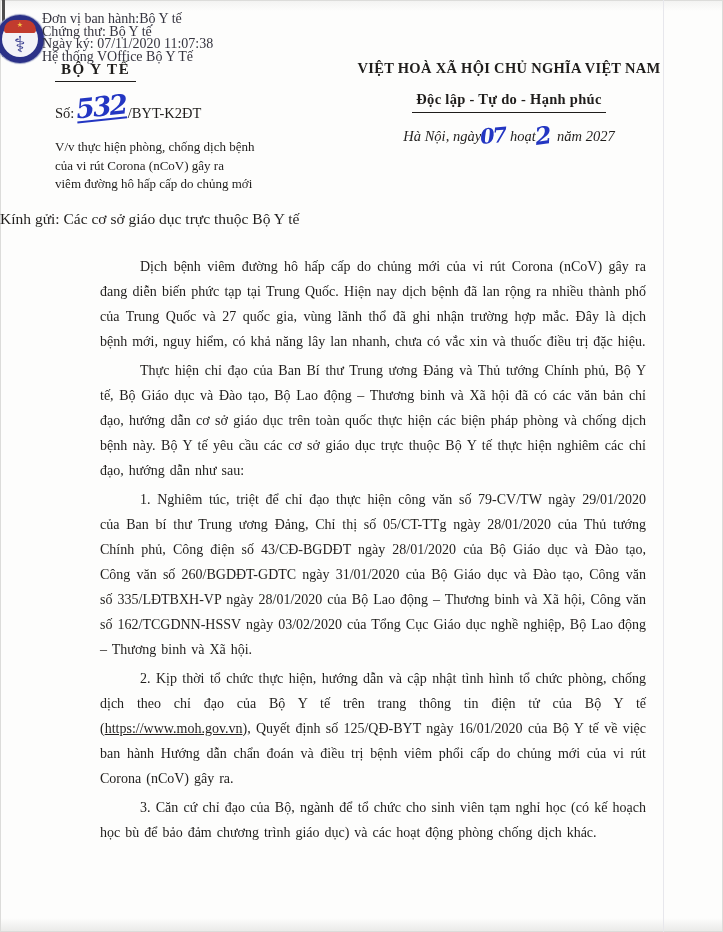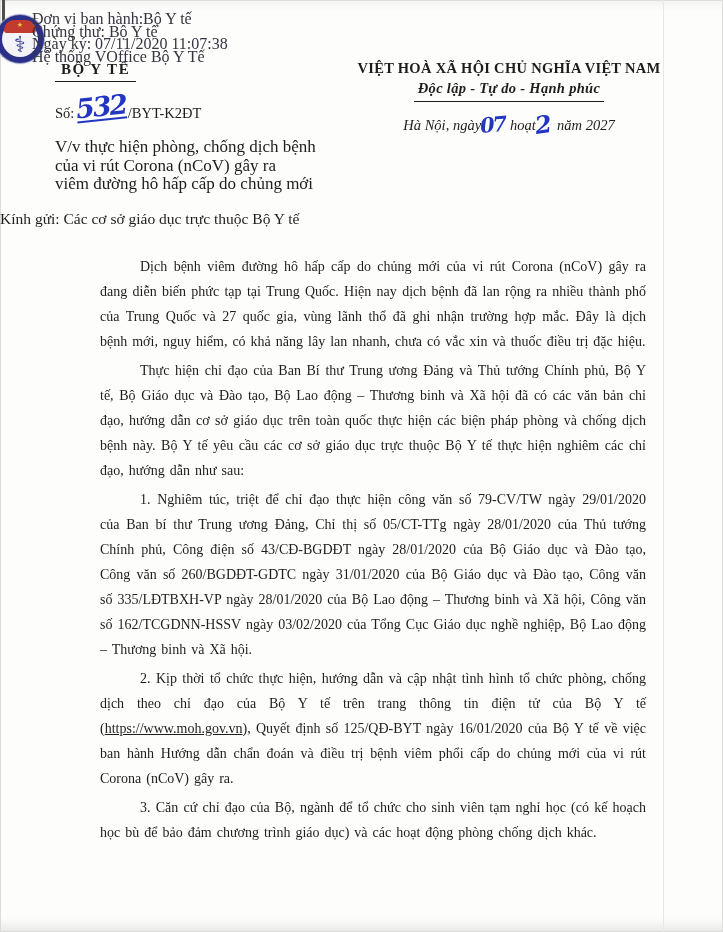--- a/index.html
+++ b/index.html
@@ -7,41 +7,41 @@
     position:relative;width:723px;height:932px;margin:0 auto;
     background:linear-gradient(#f2f2f1, #fdfdfc 1.2%, #fdfdfc 98.5%, #e9e9e7);
     font-family:"Liberation Serif", serif;color:#1f1d1b;overflow:hidden;
     box-shadow:inset 0 0 0 1px #dcdcda;
   }
   
   .edge-left{position:absolute;left:2px;top:0;width:3px;height:57px;background:#4f4f4f;}
   .fold-line{position:absolute;left:663px;top:0;width:1px;height:932px;background:#e7e7ec;}
 
   
-  .stamp{position:absolute;left:32px;top:13px;font-size:16px;line-height:12.5px;color:#35343f;}
+  .stamp{position:absolute;left:42px;top:13px;font-size:14px;line-height:12.5px;color:#35343f;}
 
   
   .seal{position:absolute;left:-4px;top:15px;width:48px;height:48px;}
   .seal-outer{position:relative;width:48px;height:48px;border-radius:50%;background:#2b3188;overflow:hidden;box-shadow:0 0 1px 1px #9aa0c4;}
   .seal-inner{position:absolute;left:6px;top:6px;width:36px;height:36px;border-radius:50%;background:#f3f3f8;}
   .seal-flag{position:absolute;left:8px;top:5px;width:32px;height:13px;background:#c23b2e;border-radius:16px 16px 5px 5px;}
   .seal-star{position:absolute;left:50%;top:7px;transform:translateX(-50%);color:#f5c542;font-size:7px;line-height:7px;font-family:"DejaVu Sans",sans-serif;}
   .seal-glyph{position:absolute;left:50%;top:18px;transform:translateX(-50%);color:#2b3188;font-size:22px;line-height:24px;font-family:"DejaVu Sans",sans-serif;}
 
   
   .col-left{position:absolute;left:55px;top:60px;width:310px;text-align:left;}
   .org{display:inline-block;font-weight:bold;font-size:15px;letter-spacing:1.5px;padding:0 6px 3px;border-bottom:1.5px solid #1f1d1b;}
   .so-line{margin-top:15px;font-size:14.5px;height:34px;white-space:nowrap;}
   .hand{font-weight:bold;font-style:italic;color:#2336c2;display:inline-block;font-family:"DejaVu Serif",serif;}
   .hand-so{font-size:27px;letter-spacing:-2px;transform:rotate(-6deg);border-bottom:2px solid #2336c2;line-height:24px;position:relative;top:-2px;margin:0 1px 0 2px;}
-  .subject{margin-top:7px;font-size:17px;line-height:18.5px;}
+  .subject{margin-top:7px;font-size:13px;line-height:18.5px;}
 
   .col-right{position:absolute;left:335px;top:60px;width:348px;text-align:center;}
   .country{font-weight:bold;font-size:14.5px;letter-spacing:.3px;}
-  .motto{display:inline-block;font-weight:bold;font-size:14.5px;margin-top:3px;padding:0 4px 4px;border-bottom:1.5px solid #1f1d1b;letter-spacing:.3px;font-style:italic;}
+  .motto{display:inline-block;font-weight:bold;font-size:14.5px;margin-top:14px;padding:0 4px 4px;border-bottom:1.5px solid #1f1d1b;letter-spacing:.3px;}
   .date-line{margin-top:13px;font-style:italic;font-size:14.5px;white-space:nowrap;}
   .hand-day{font-size:21px;transform:rotate(-5deg);letter-spacing:-2px;margin:0 1px 0 -1px;position:relative;top:2px;line-height:14px;}
   .hand-month{font-size:24px;transform:rotate(-8deg);margin:0 2px 0 -1px;position:relative;top:3px;line-height:14px;}
 
   .salutation{position:absolute;left:0;top:210px;width:100%;text-align:left;font-size:15.5px;}
 
   .body{position:absolute;left:100px;top:254px;width:546px;font-size:14px;line-height:25px;text-align:justify;}
   .body p{margin:0 0 4px 0;text-indent:40px;word-spacing:1.5px;}
   .url{text-decoration:underline;color:inherit;}
 </style>

